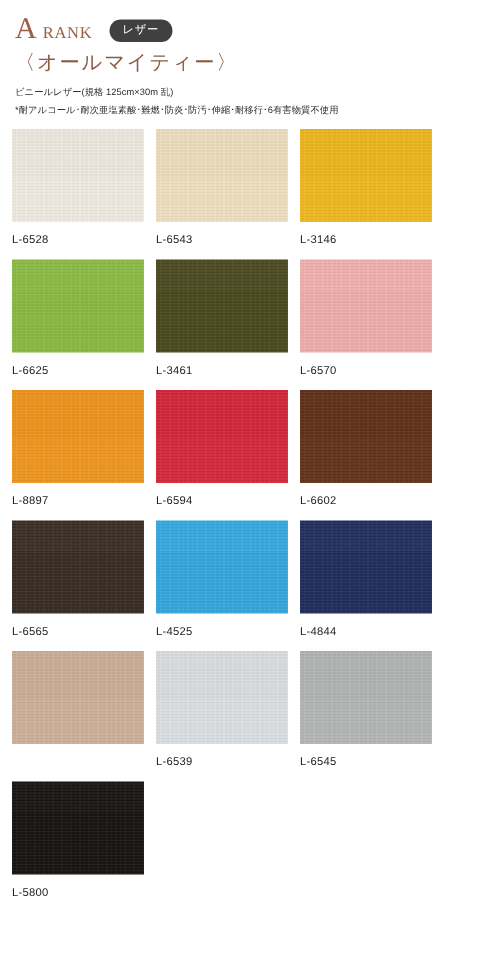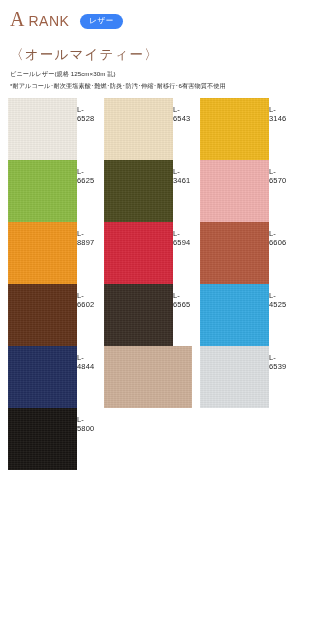--- a/index.html
+++ b/index.html
@@ -36,44 +36,44 @@
   .rank-letter {
     font-family: "Liberation Serif", "DejaVu Serif", serif;
     font-size: 20px;
     line-height: 20px;
     color: #9c6046;
     font-weight: 400;
     letter-spacing: 0px;
   }
 
   .rank-word {
-    font-family: Liberation Sans, sans-serif;
-    font-size: 14px;
+    font-family: Liberation Serif, serif;
+    font-size: 11px;
     line-height: 11px;
     color: #9c6046;
     letter-spacing: 0.5px;
   }
 
   .rank-badge {
     display: inline-block;
     margin-left: 7px;
-    background: #3b82f6;
+    background: #404040;
     color: #ffffff;
     font-size: 7.5px;
     line-height: 7.5px;
     padding: 3.5px 9px 4px 9px;
     border-radius: 9px;
     letter-spacing: 0.5px;
     position: relative;
     top: -3px;
     white-space: nowrap;
   }
 
   .almighty {
-    margin-top: 15px;
+    margin-top: 3px;
     font-family: "DejaVu Sans", sans-serif;
     font-size: 13.5px;
     line-height: 17px;
     color: #8a5c45;
     letter-spacing: 1.2px;
     white-space: nowrap;
   }
 
   .spec {
     margin-top: 6px;
@@ -90,20 +90,21 @@
     margin-top: 8px;
     padding: 0 8px;
     display: grid;
     grid-template-columns: repeat(3, 1fr);
     column-gap: 8px;
     row-gap: 0px;
   }
 
   .cell {
     display: flex;
+    flex-direction: column;
   }
 
   .swatch {
     width: 100%;
     height: 62px;
     position: relative;
     overflow: hidden;
   }
 
   
@@ -187,24 +188,20 @@
       </div>
       <div class="cell">
         <div class="swatch" style="background: rgb(239, 150, 31);"></div>
         <div class="code">L-8897</div>
       </div>
       <div class="cell">
         <div class="swatch" style="background: rgb(212, 40, 60);"></div>
         <div class="code">L-6594</div>
       </div>
       <div class="cell">
-        <div class="swatch" style="background: rgb(180, 90, 64);"></div>
-        <div class="code">L-6606</div>
-      </div>
-      <div class="cell">
         <div class="swatch" style="background: rgb(97, 51, 27);"></div>
         <div class="code">L-6602</div>
       </div>
       <div class="cell">
         <div class="swatch" style="background: rgb(58, 47, 38);"></div>
         <div class="code">L-6565</div>
       </div>
       <div class="cell">
         <div class="swatch" style="background: rgb(54, 169, 224);"></div>
         <div class="code">L-4525</div>
@@ -214,18 +211,22 @@
         <div class="code">L-4844</div>
       </div>
       <div class="cell">
         <div class="swatch" style="background: rgb(205, 176, 153);"></div>
       </div>
       <div class="cell">
         <div class="swatch" style="background: rgb(220, 223, 225);"></div>
         <div class="code">L-6539</div>
       </div>
       <div class="cell">
+        <div class="swatch" style="background: rgb(180, 182, 182);"></div>
+        <div class="code">L-6545</div>
+      </div>
+      <div class="cell">
         <div class="swatch" style="background: rgb(25, 22, 19);"></div>
         <div class="code">L-5800</div>
       </div>
     </div>
 
 </div>
 
 </body></html>

